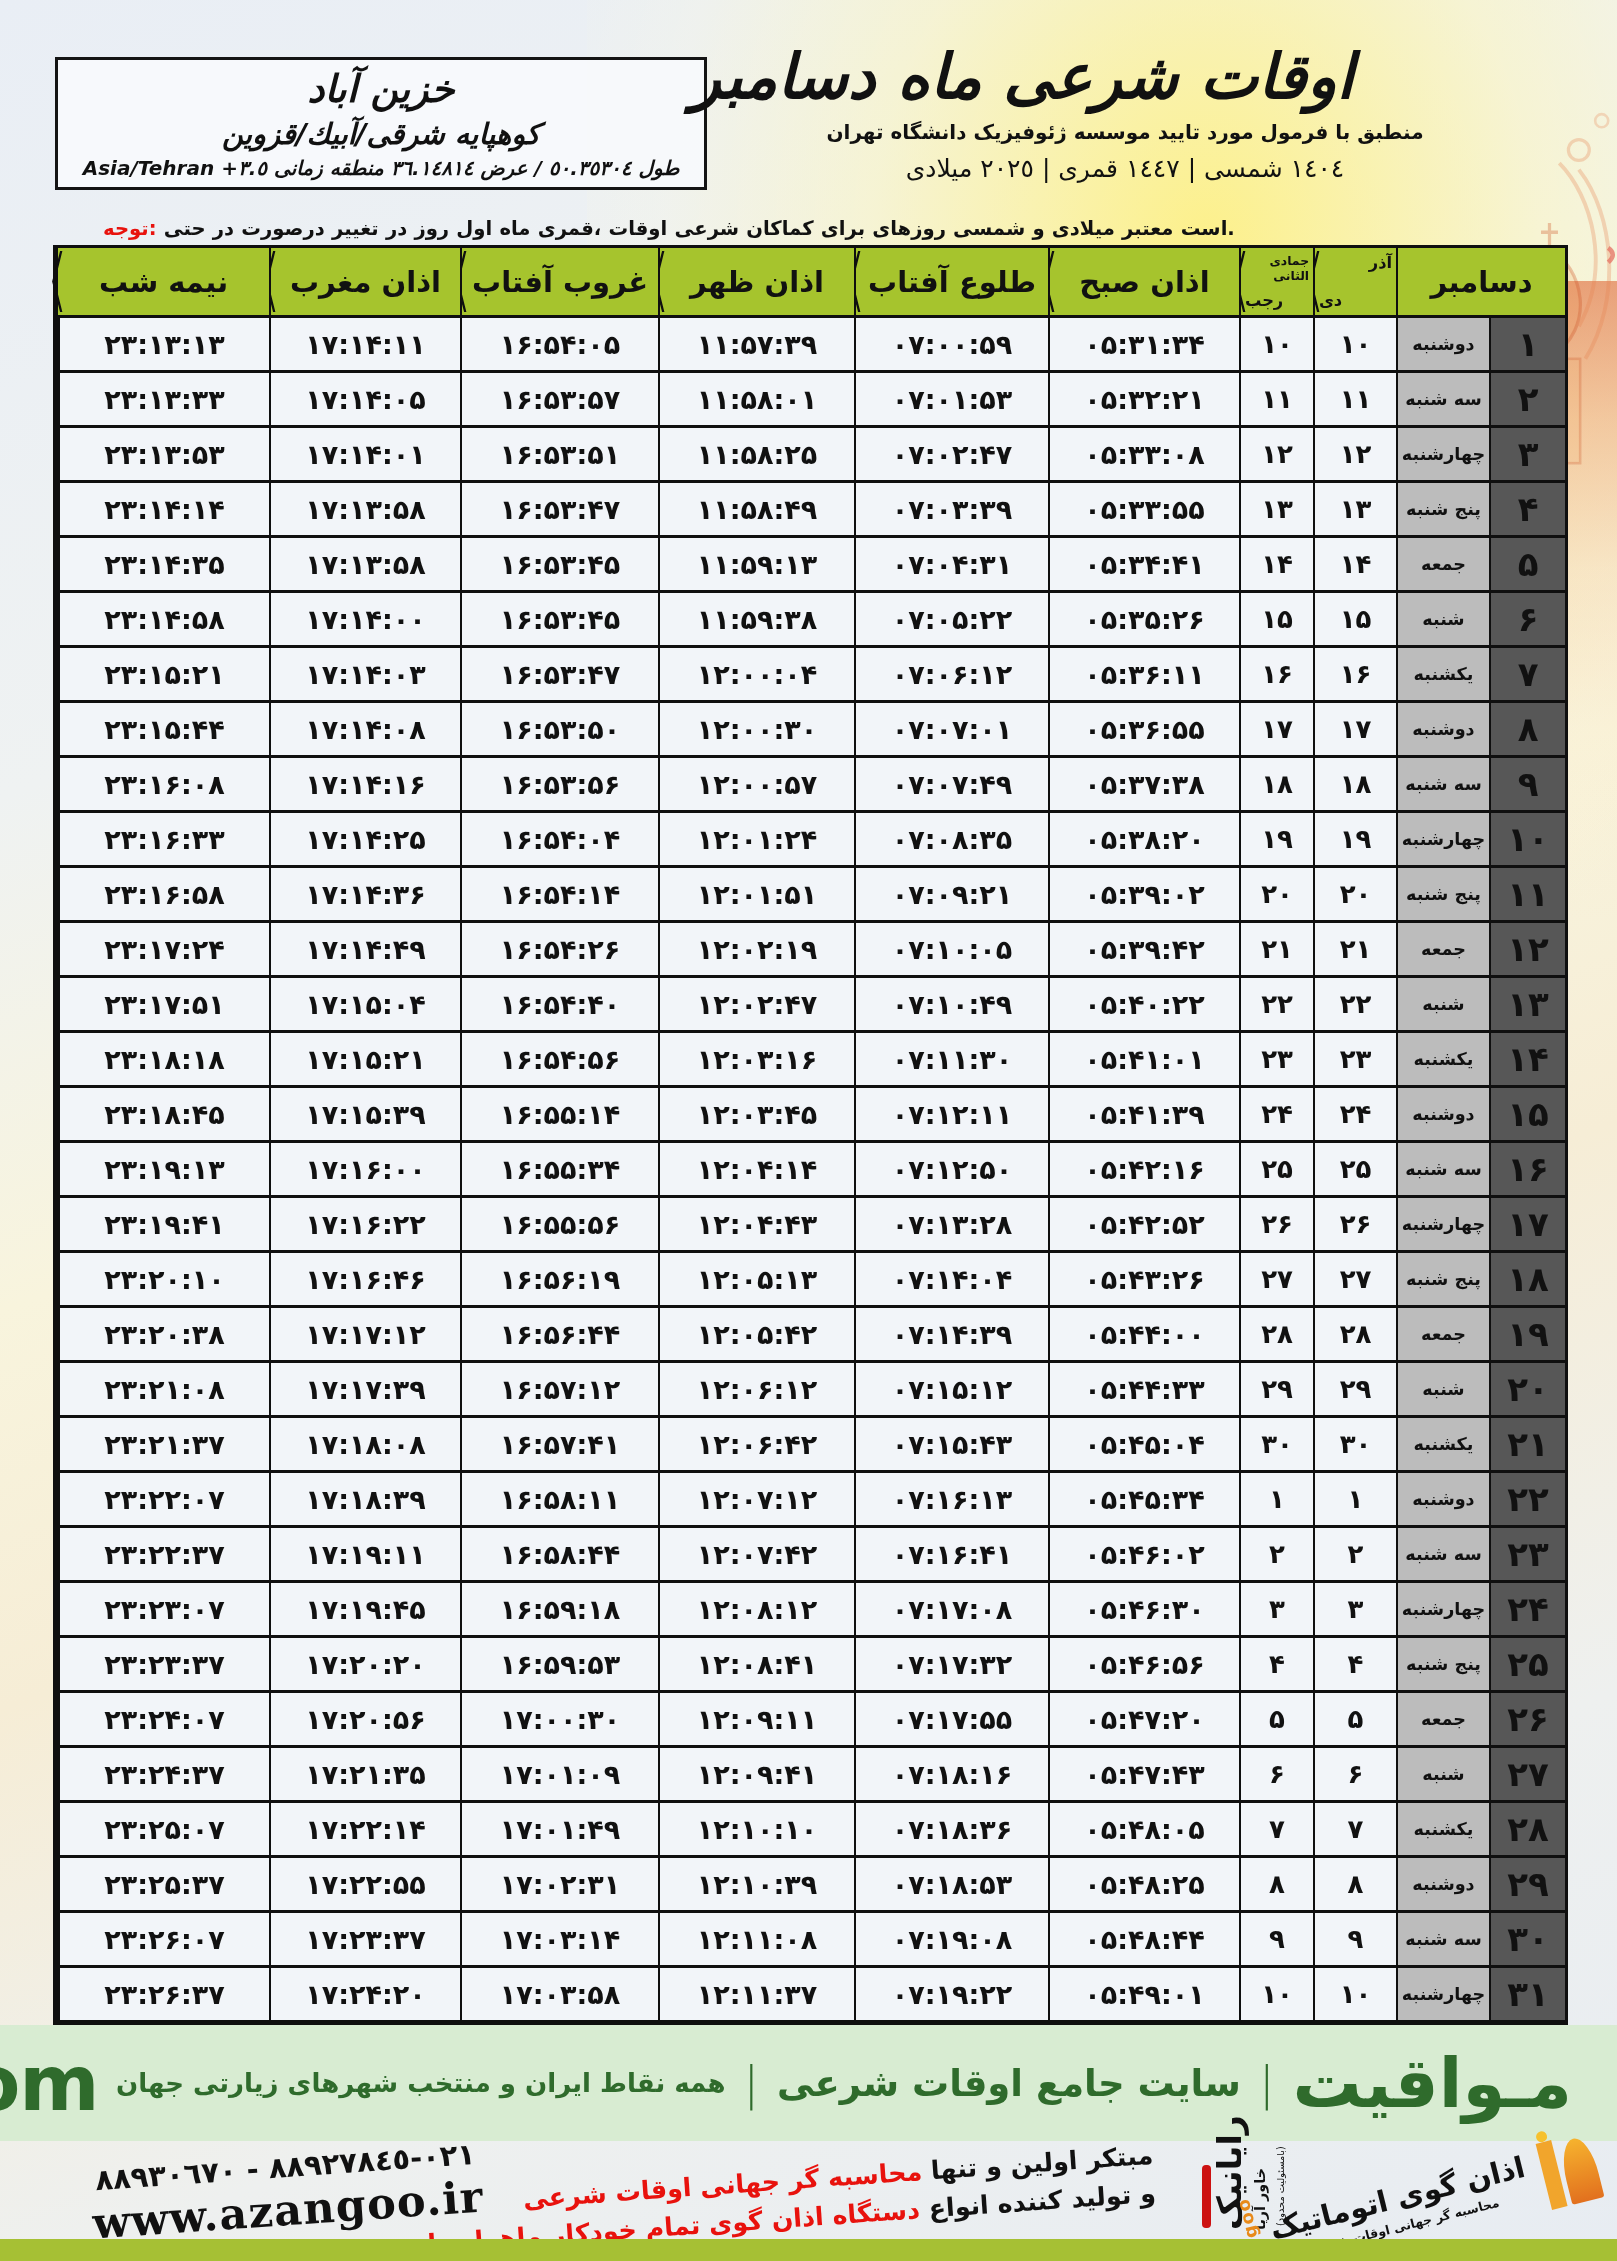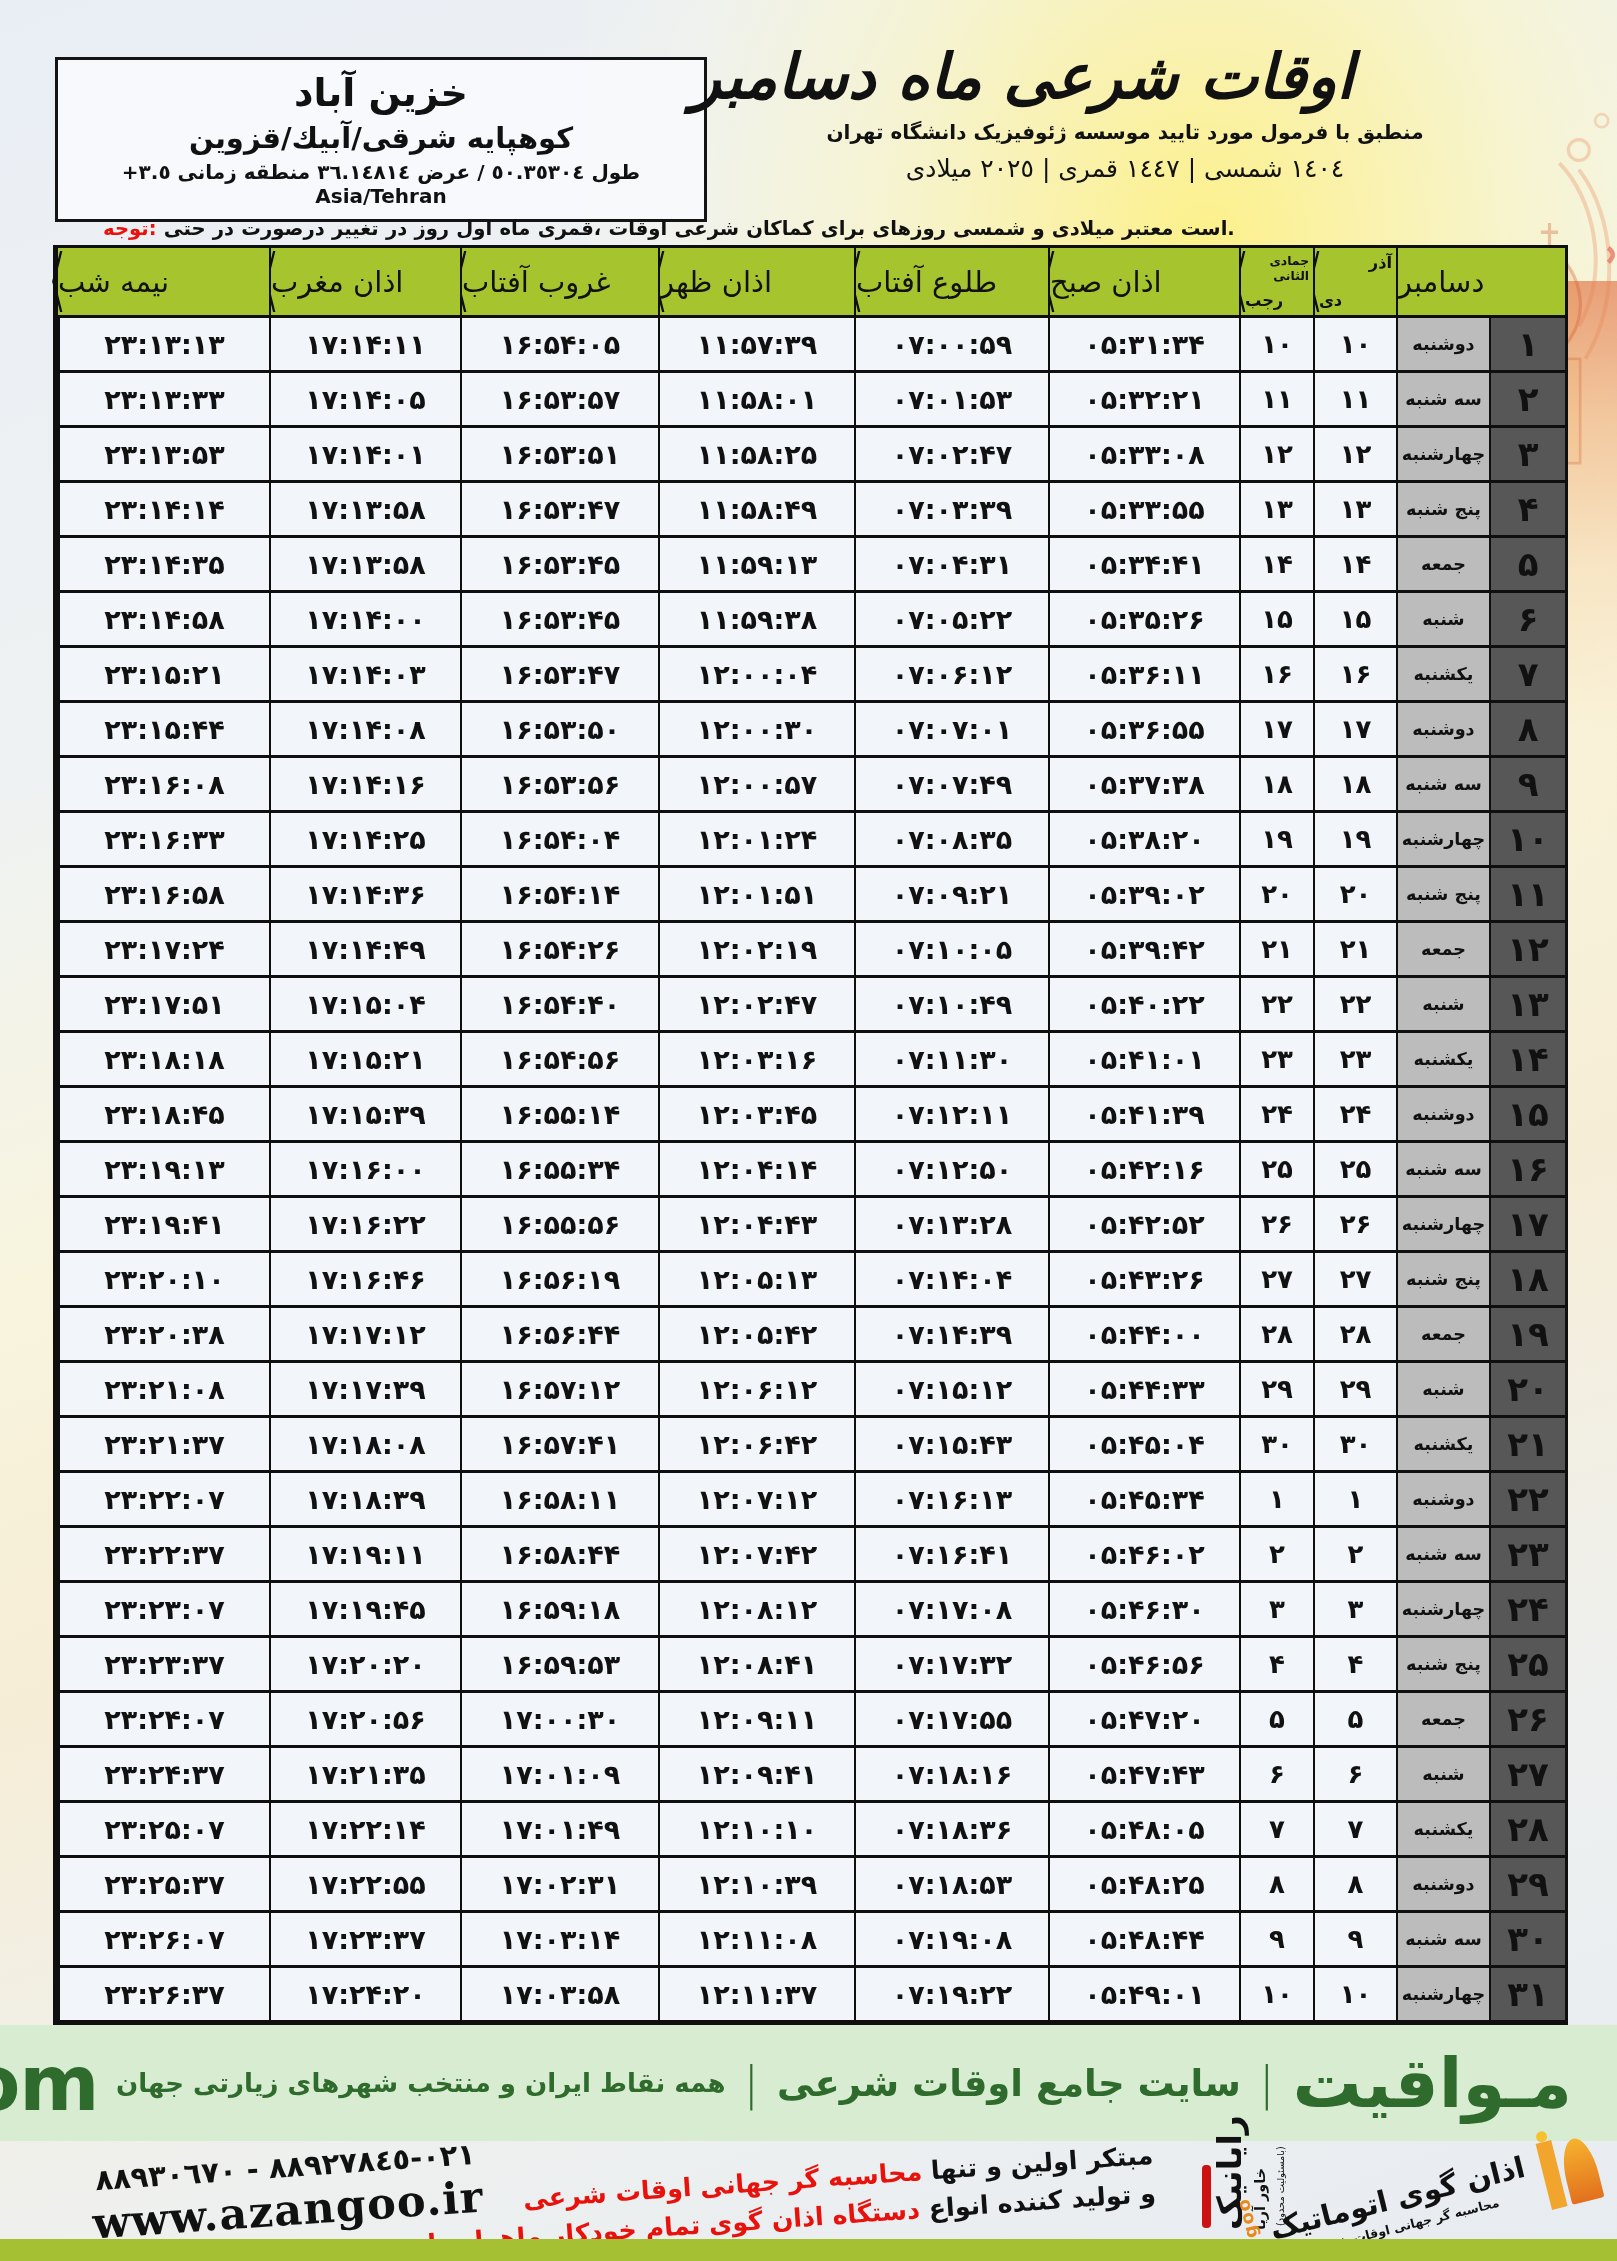--- a/index.html
+++ b/index.html
@@ -12,44 +12,44 @@
   }
   
   .bg-glow { position:absolute; left:587px; top:0; width:1031px; height:979px;
     background:radial-gradient(ellipse at 60% 25%, rgba(255,240,120,.85) 0%, rgba(255,246,180,.5) 38%, rgba(255,250,215,.2) 62%, transparent 78%);
     pointer-events:none; }
   .bg-warm-strip { position:absolute; right:0; top:281px; width:150px; height:639px;
     background:linear-gradient(180deg, rgba(221,90,40,.55) 0%, rgba(236,140,80,.42) 22%, rgba(246,190,140,.28) 45%, rgba(250,220,185,.14) 70%, transparent 100%);
     pointer-events:none; }
   .dome-svg { position:absolute; right:0; top:52px; opacity:.6; pointer-events:none; }
   
-  .loc-box { position:absolute; left:55px; top:57px; width:652px; height:165px;
+  .loc-box { position:absolute; left:55px; top:57px; width:652px; height:133px;
     border:3.3px solid #141414; background:rgba(247,250,252,.93);
     display:flex; flex-direction:column; align-items:center; justify-content:center; gap:5.2px;
-    direction:rtl; text-align:center; }
+    direction:rtl; text-align:center;font-style:italic; }
   .loc-city { font-size:38px; font-weight:700; }
   .loc-region { font-size:29px; font-weight:700;text-align:right; }
   .loc-coords { font-size:20px; font-weight:700; direction:rtl; }
   
   .title-block { position:absolute; right:59px; top:40px; width:868px; direction:rtl; text-align:center; }
   .main-title { font-size:62px; font-weight:800; letter-spacing:-0.7px; white-space:nowrap; text-align:left;font-style:italic; }
   .sub-title { font-size:20px; font-weight:700; margin-top:6.5px; white-space:nowrap; }
   .date-line { font-size:25px; font-weight:500; margin-top:10.4px; }
   
   .notice { position:absolute; left:55px; top:217px; width:913px;
     direction:ltr; display:flex; flex-wrap:nowrap; gap:7.2px; font-size:19.6px; font-weight:700; white-space:nowrap; }
   .notice .red { color:#e8120d;margin-left:48px; }
   
   .pt-table { position:absolute; left:53px; top:245px; width:1515px;
     border:3.3px solid #0f0f0f; background:#0f0f0f; direction:rtl; }
   .grid { display:grid; direction:rtl;
     grid-template-columns:76px 93px 83px 74px 191px 194px 196px 198px 191px 211px; }
   .hcell { background:#a6c42d; height:70px; position:relative;
-    display:flex; align-items:center; justify-content:flex-end;
-    font-size:29px; font-weight:400; border-left:2px solid #0f0f0f; border-bottom:3.9px solid #0f0f0f; }
+    display:flex; align-items:center; justify-content:center;
+    font-size:29px; font-weight:700; border-left:2px solid #0f0f0f; border-bottom:3.9px solid #0f0f0f; }
   .hcell:last-child { border-left:none; }
   .hcell .chev { position:absolute; left:-5.9px; top:2.6px; bottom:2.6px; width:10.4px; background:#0f0f0f;
     clip-path:polygon(100% 0, 78% 0, 0 50%, 78% 100%, 100% 100%, 26% 50%); }
   .h-dec { grid-column:1 / span 2; }
   .h-split { flex-direction:column; justify-content:space-between; padding:5.2px 3.9px; font-weight:700; }
   .h-split .top { align-self:flex-start; font-size:16.3px; }
   .h-split .bot { align-self:flex-end; font-size:16.3px; }
   .h-split .small { font-size:12.4px; }
   .cell { height:55px; display:flex; align-items:center; justify-content:center;
     border-left:2px solid #0f0f0f; border-bottom:3.3px solid #0f0f0f; background:#f2f5f9; }

